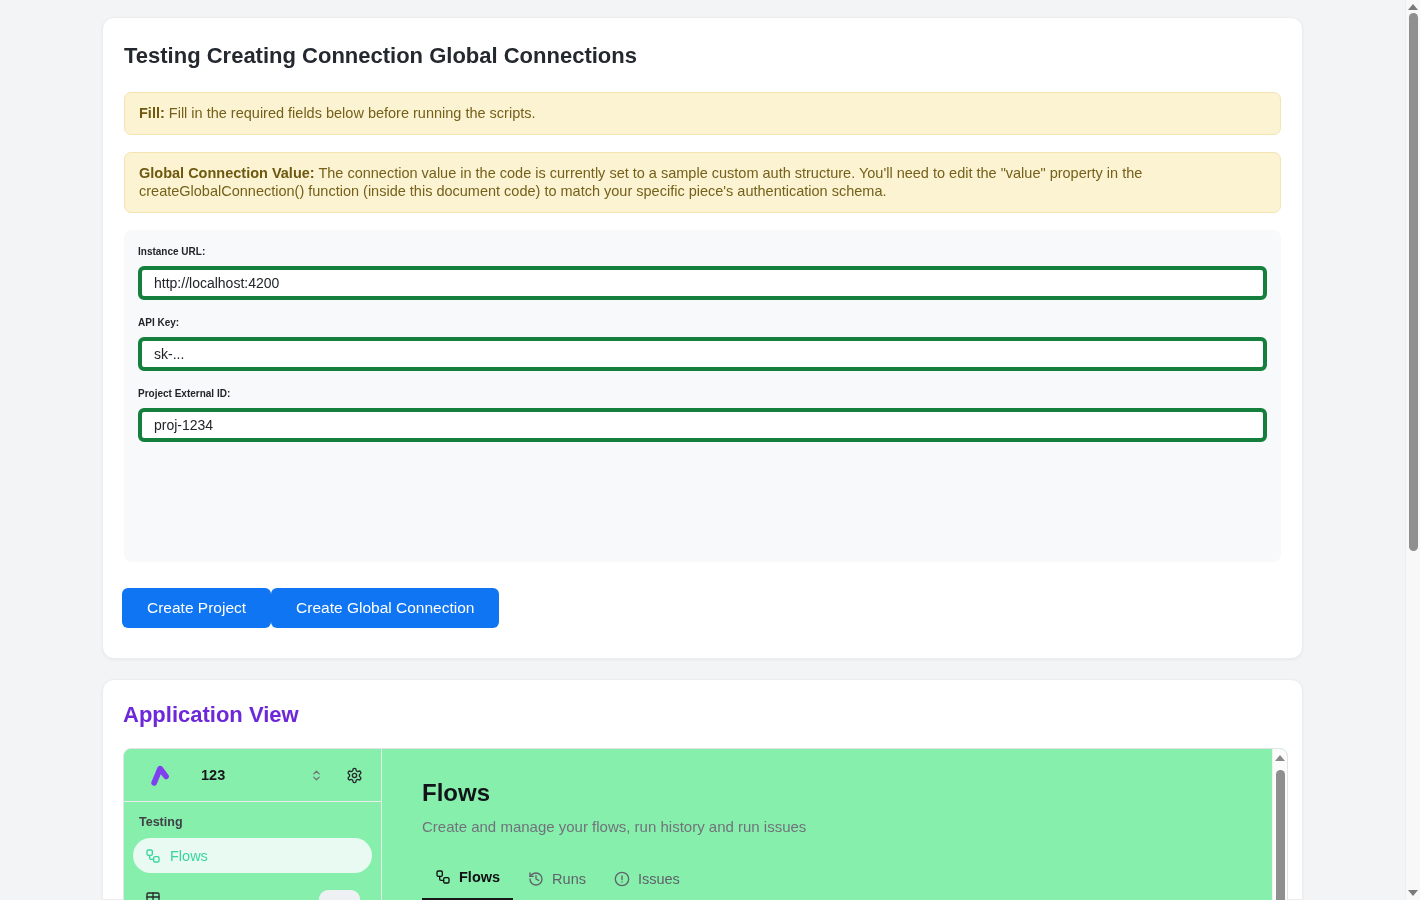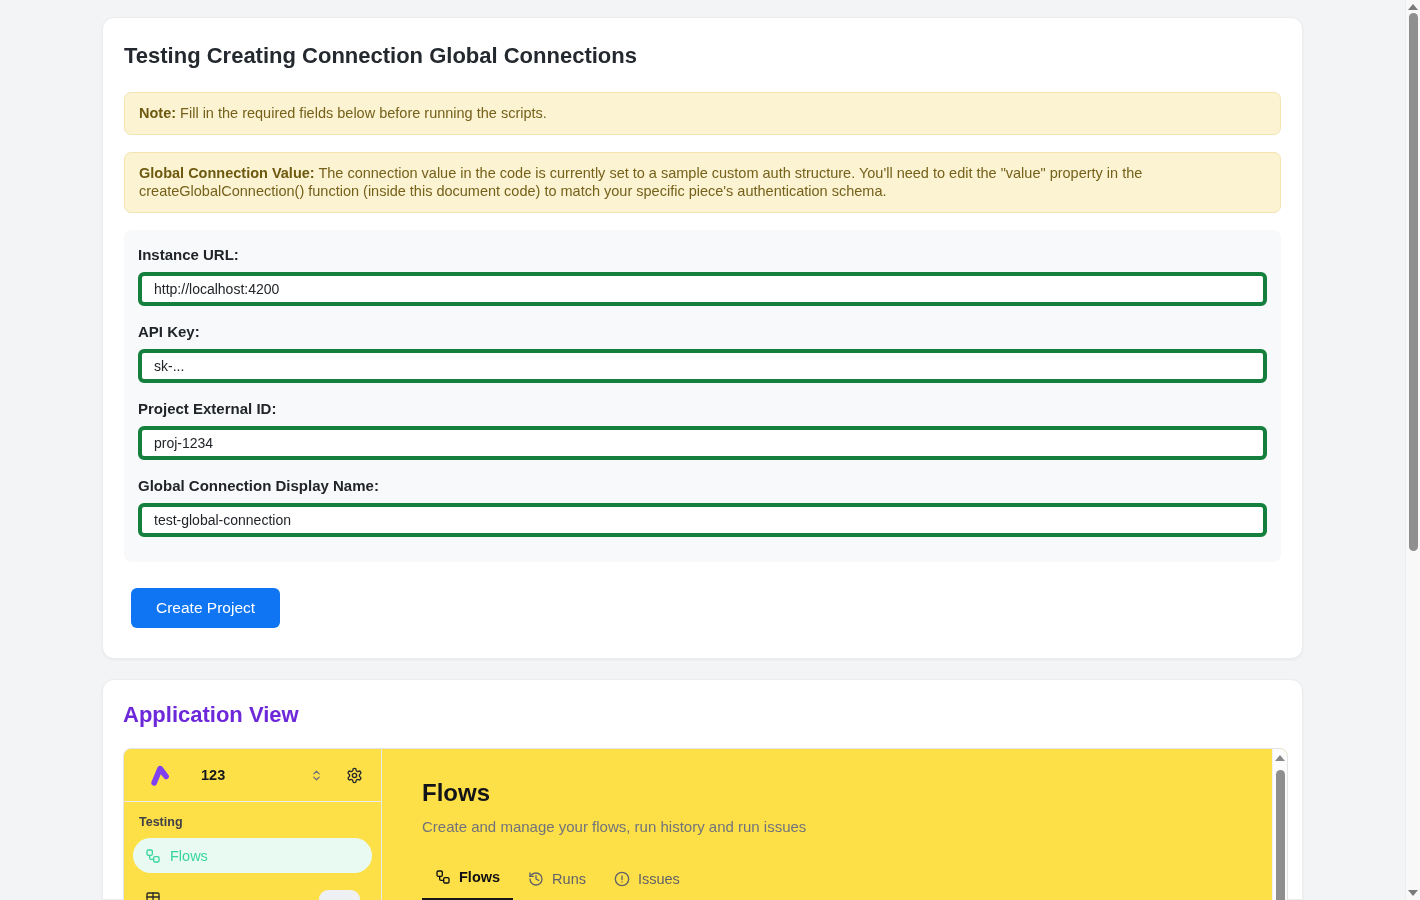--- a/index.html
+++ b/index.html
@@ -41,41 +41,41 @@
     color: #75611a; font-size: 14.5px; line-height: 18.5px;
     padding: 11px 14px; margin-bottom: 17px;
   }
   .banner b { color: #6d590f; }
 
   .form-panel {
     background: #f8f9fa; border-radius: 8px; padding: 16px 14px 0; height: 332px;
     margin-top: 15px;
   }
   .field-group { margin-bottom: 17px; }
-  .field-label { display: block; font-size: 15px; font-weight: bold; color: #212529; margin-bottom: 9px; }
+  .field-label { display: block; font-size: 10px; font-weight: bold; color: #212529; margin-bottom: 9px; }
   .field-input {
     width: 100%; height: 34px; border: 4px solid #15803d; border-radius: 6px;
     background: #fff; padding: 0 12px; font-size: 14px; color: #212529;
     font-family: "Liberation Sans", sans-serif; outline: none;
   }
 
-  .button-row { position: absolute; left: 28px; bottom: 30px; display: flex; }
+  .button-row { position: absolute; left: 19px; bottom: 30px; display: flex; }
   .btn-primary {
     background: #0f75f2; color: #ffffff; border: none; border-radius: 6px;
     height: 40px; padding: 0 25px; font-size: 15.5px;
     font-family: "Liberation Sans", sans-serif; cursor: pointer;
   }
 
   
   .appview-card { top: 679px; height: 221px; padding: 22px 20px 0; border-radius: 12px 12px 0 0; }
   .appview-title { font-size: 22px; font-weight: bold; color: #6d28d9; }
 
   .app-frame {
     position: absolute; left: 20px; top: 68px; width: 1165px; height: 153px;
-    border: 1px solid #e4e4e7; border-radius: 8px 8px 0 0; background: #fde047;
+    border: 1px solid #e4e4e7; border-radius: 8px 8px 0 0; background: #86efac;
     display: flex; overflow: hidden;
   }
 
   
   .app-sidebar { width: 258px; border-right: 1px solid #e9e9ec; flex-shrink: 0; }
   .sidebar-header {
     height: 53px; display: flex; align-items: center;
     padding: 0 18px 0 26px; border-bottom: 1px solid #ececee;
   }
   .logo-icon { width: 22px; height: 24px; flex-shrink: 0; }
@@ -124,48 +124,45 @@
     background: #8f8f8f; border-radius: 5px;
   }
 </style>
 </head>
 <body>
 
 <section class="card setup-card">
   <h1 class="setup-title">Testing Creating Connection Global Connections</h1>
 
   <div class="banner">
-    <b>Note:</b><span> Fill in the required fields below before running the scripts.</span>
+    <b>Fill:</b><span> Fill in the required fields below before running the scripts.</span>
   </div>
 
   <div class="banner">
     <b>Global Connection Value:</b><span> The connection value in the code is currently set to a sample custom auth structure. You'll need to edit the "value" property in the createGlobalConnection() function (inside this document code) to match your specific piece's authentication schema.</span>
   </div>
 
   <div class="form-panel">
     <div class="field-group">
       <label class="field-label">Instance URL:</label>
       <input class="field-input" type="text" value="http://localhost:4200" style="">
     </div>
     <div class="field-group">
       <label class="field-label">API Key:</label>
       <input class="field-input" type="text" value="sk-..." style="">
     </div>
     <div class="field-group">
       <label class="field-label">Project External ID:</label>
       <input class="field-input" type="text" value="proj-1234" style="">
     </div>
-    <div class="field-group">
-      <label class="field-label">Global Connection Display Name:</label>
-      <input class="field-input" type="text" value="test-global-connection" style="">
-    </div>
   </div>
 
   <div class="button-row">
     <button class="btn-primary">Create Project</button>
+    <button class="btn-primary">Create Global Connection</button>
   </div>
 </section>
 
 <section class="card appview-card">
   <h2 class="appview-title">Application View</h2>
 
   <div class="app-frame">
 
     <aside class="app-sidebar">
       <div class="sidebar-header">

